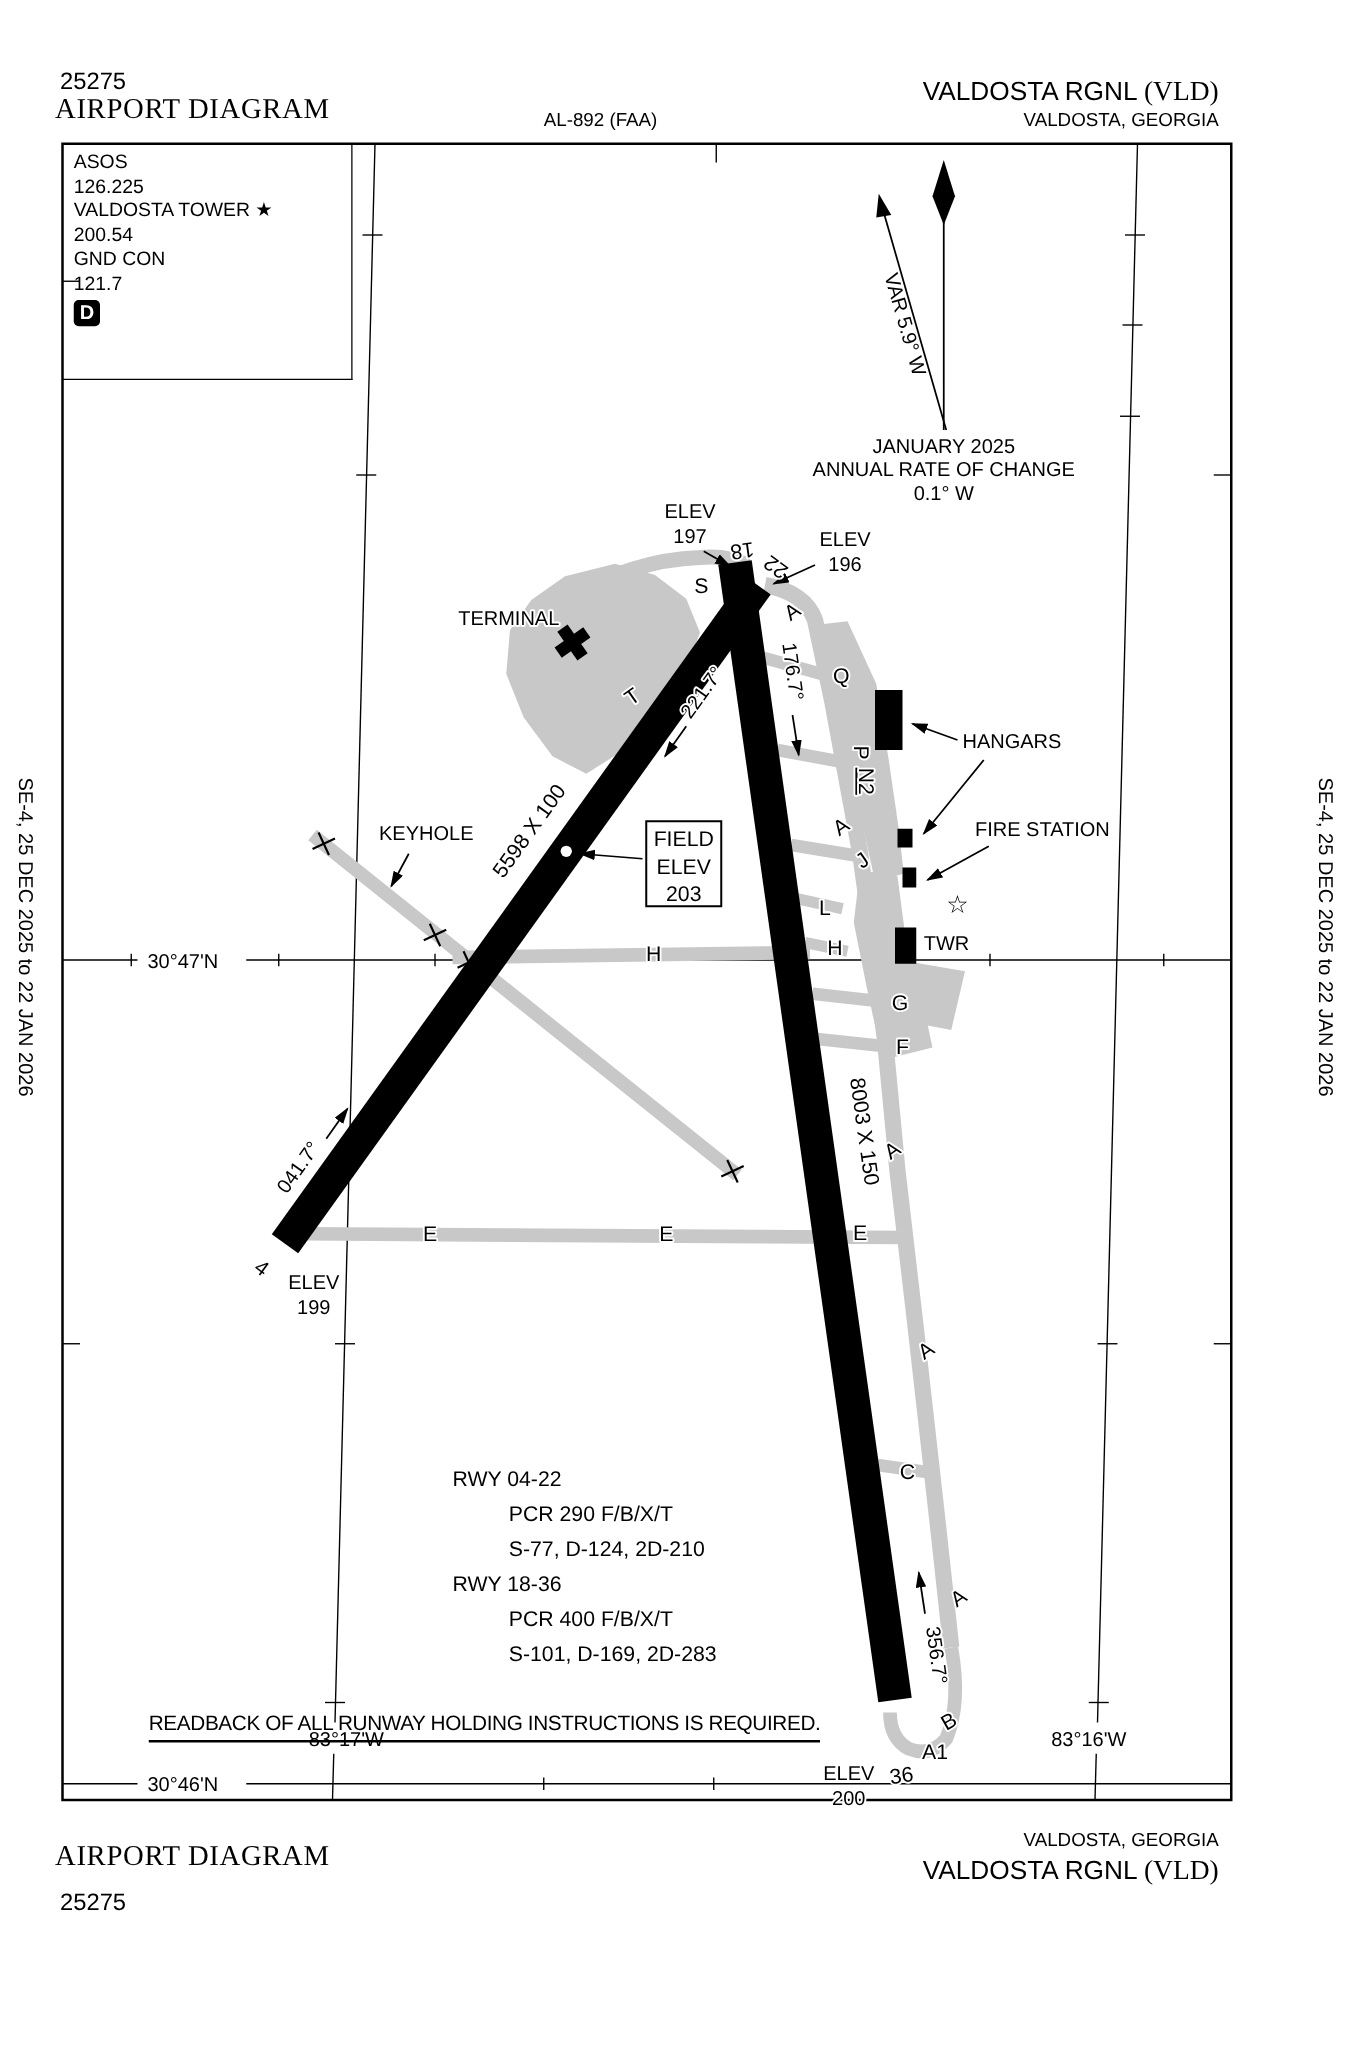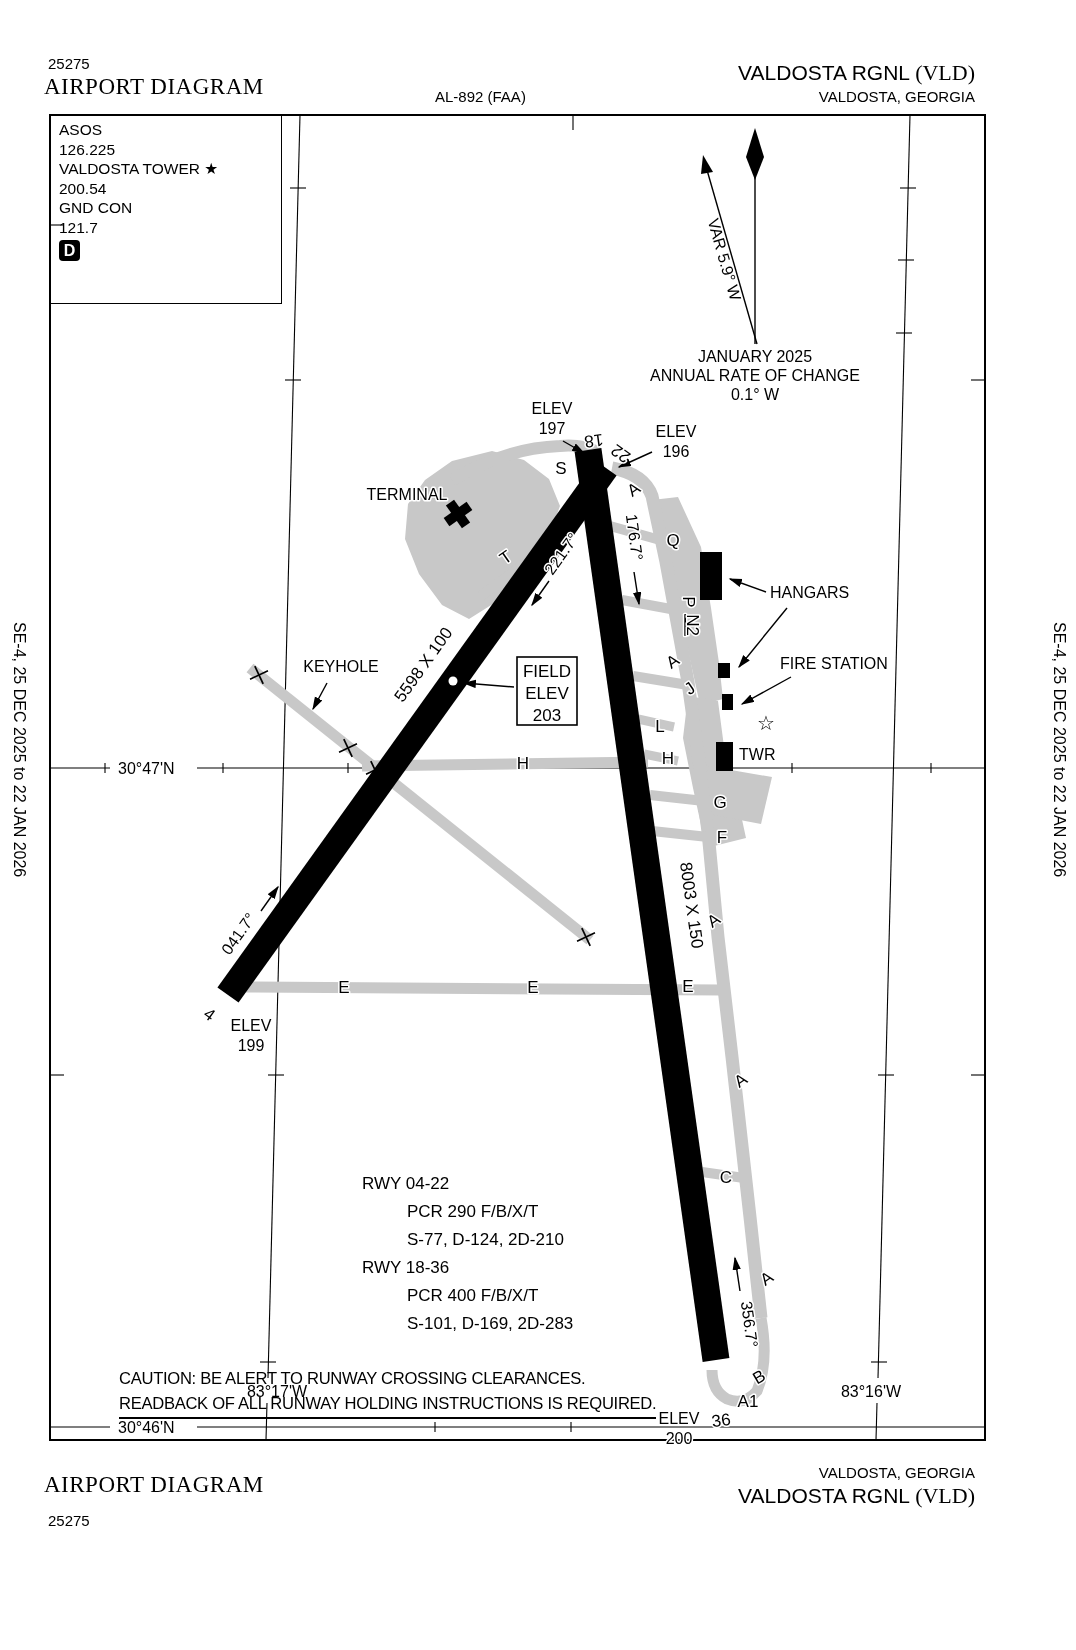--- a/index.html
+++ b/index.html
@@ -10,21 +10,21 @@
   .lbl{font-size:17px;paint-order:stroke;stroke:#fff;stroke-width:3px;stroke-linejoin:round;} .t16{font-size:16px;} .t20{font-size:20px;}
   .nohalo{stroke:none;paint-order:normal;}
   .ink{stroke:#000;fill:none;}
   .grid{stroke:#000;stroke-width:1.1;fill:none;}
   .pav{stroke:#c8c8c8;fill:none;}
   .pavf{fill:#c8c8c8;stroke:none;}
   .rwy{stroke:#000;fill:none;}
   .bld{fill:#000;stroke:none;}
   .arrow{stroke:#000;stroke-width:1.4;fill:none;}
   .xmark line{stroke:#000;stroke-width:1.7;}
-  .hdr-num{font-size:15px;}
+  .hdr-num{font-size:19px;}
   .hdr-title{font-size:23px;letter-spacing:.5px;font-family:Liberation Serif, serif;}
   .serif{font-family:"Liberation Serif",serif;}
   .right-block{text-align:right;}
   .edition{font-size:16px;white-space:nowrap;transform:rotate(90deg);transform-origin:0 0;}
   #comm-box{left:50px;top:115px;width:232px;height:189px;border-right:1.6px solid #000;border-bottom:1.6px solid #000;padding:5px 0 0 9px;box-sizing:border-box;font-size:15.5px;line-height:19.5px;}
   #atis-badge{display:inline-block;margin-top:3px;width:21px;height:21px;background:#000;color:#fff;border-radius:4px;text-align:center;font-size:16px;font-weight:bold;line-height:21px;}
   #rwy-notes{left:362px;top:1170px;font-size:17px;line-height:28px;}
   #rwy-notes .ind{padding-left:45px;}
   #caution{left:119px;top:1366px;font-size:16.6px;letter-spacing:-.3px;line-height:25px;}
   #caution .ul{border-bottom:2px solid #000;display:inline-block;padding-bottom:1px;}
@@ -245,21 +245,20 @@
 <div class="abs" id="rwy-notes">
   <div>RWY 04-22</div>
   <div class="ind">PCR 290 F/B/X/T</div>
   <div class="ind">S-77, D-124, 2D-210</div>
   <div>RWY 18-36</div>
   <div class="ind">PCR 400 F/B/X/T</div>
   <div class="ind">S-101, D-169, 2D-283</div>
 </div>
 
 <div class="abs" id="caution">
-  <div>CAUTION: BE ALERT TO RUNWAY CROSSING CLEARANCES.</div>
   <div><span class="ul">READBACK OF ALL RUNWAY HOLDING INSTRUCTIONS IS REQUIRED.</span></div>
 </div>
 
 <div class="abs hdr-title" style="left:44px;top:1472px;">AIRPORT DIAGRAM</div>
 <div class="abs hdr-num" style="left:48px;top:1512px;">25275</div>
 <div class="abs right-block" style="right:101px;top:1464px;">
   <div style="font-size:15px;">VALDOSTA, GEORGIA</div>
   <div style="font-size:21px;margin-top:2px;">
     <span>VALDOSTA RGNL</span>
     <span class="serif" style="font-size:22px;">(VLD)</span>

